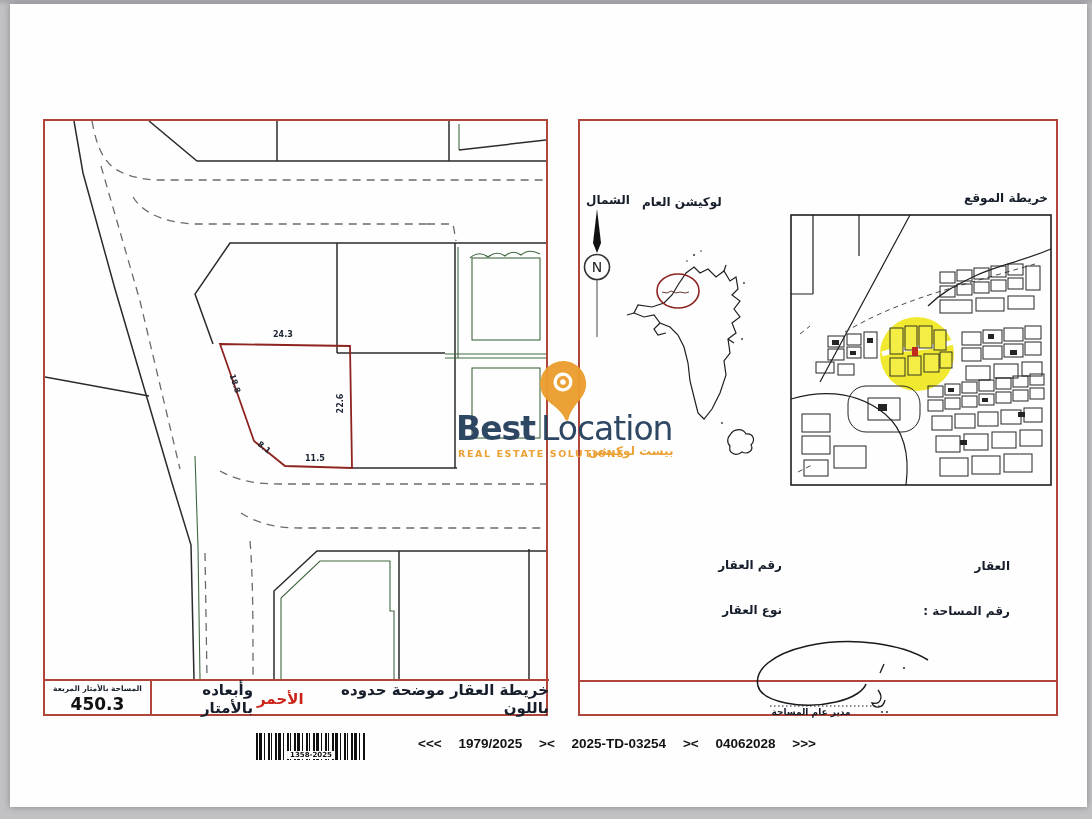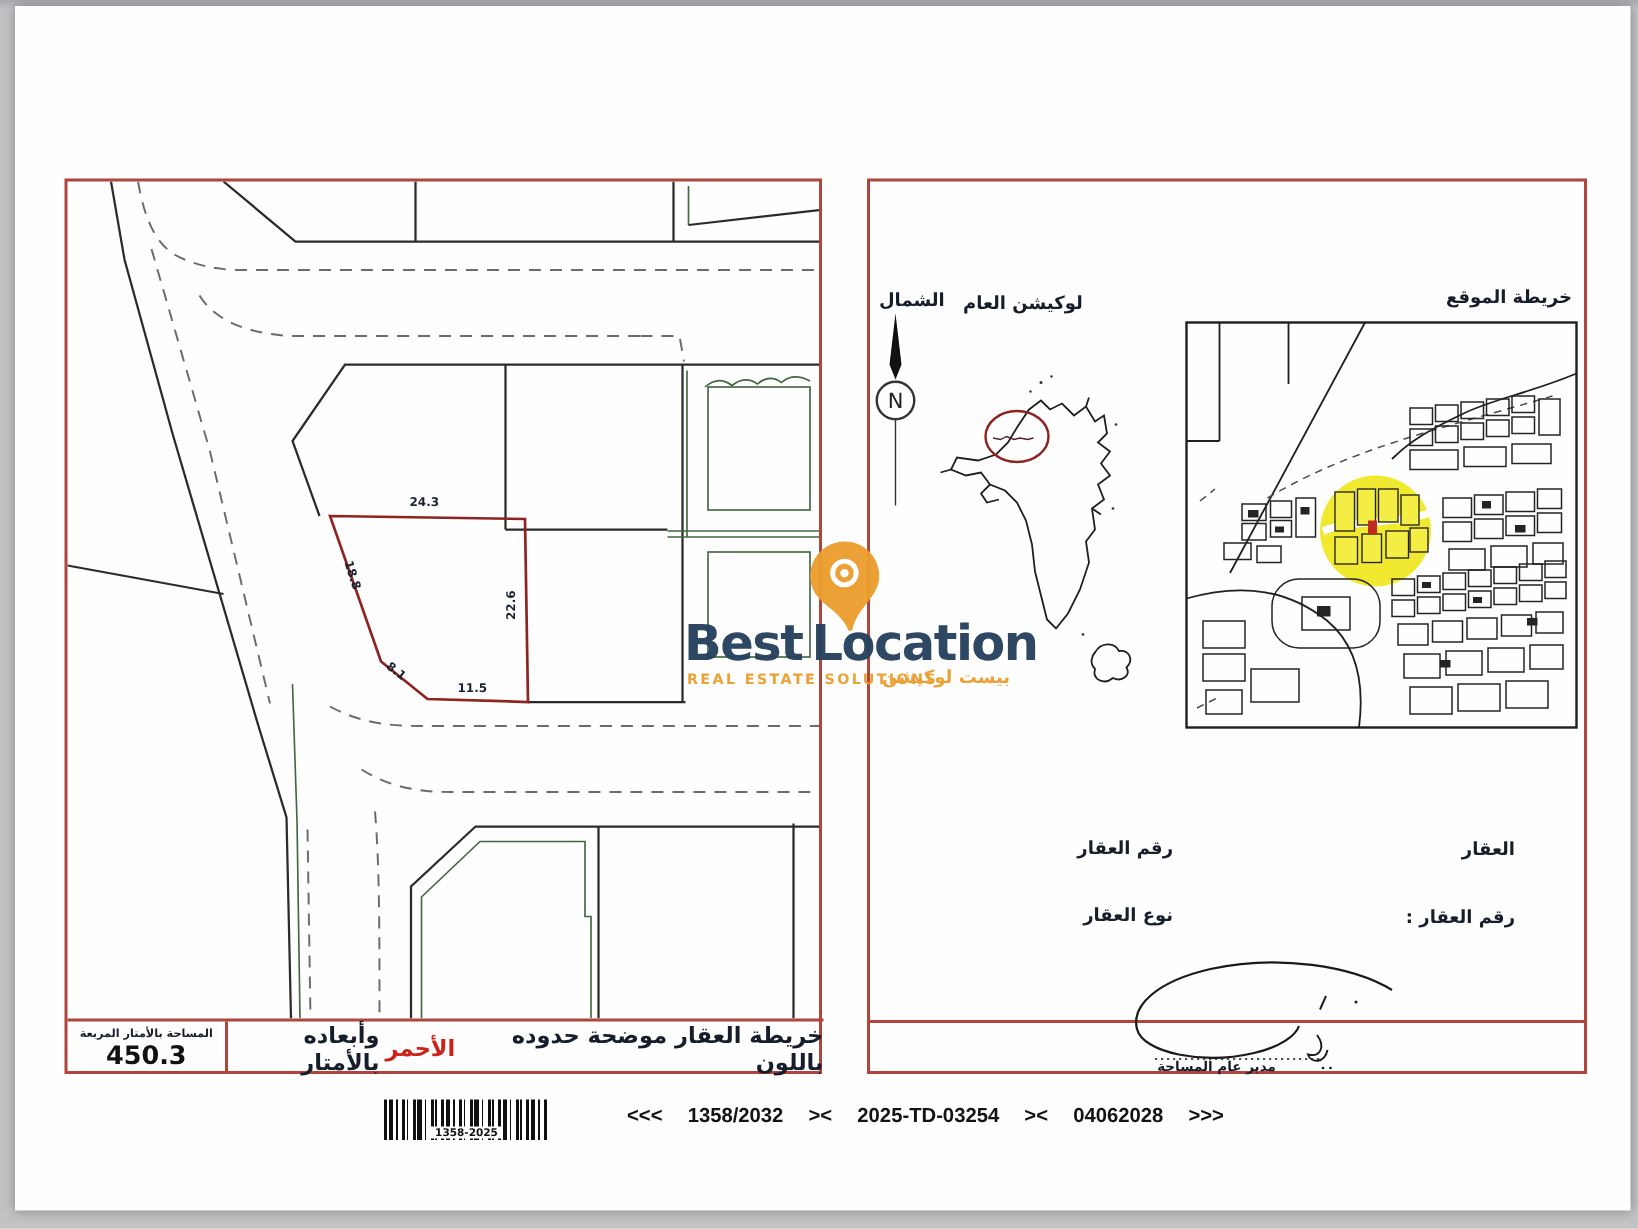--- a/index.html
+++ b/index.html
@@ -34,21 +34,21 @@
   #area-box .v{font-size:17px;font-weight:bold;color:#111;margin-top:1px;}
   #note-box{flex:1;display:flex;align-items:center;justify-content:center;font-size:15px;}
   #note-box .hl{color:var(--note-red,#cc2318);margin:0 4px;}
   
   #right-divider{position:absolute;left:0;top:559px;width:476px;border-top:2px solid var(--border-red,#b0453c);}
   
   #brand{position:absolute;left:446px;top:356px;width:212px;height:106px;z-index:6;opacity:.96;}
   #brand .pin{position:absolute;left:84px;top:0;transform:rotate(-6deg);}
   #brand .nm{position:absolute;left:0;top:52px;font-size:33px;line-height:1;color:var(--brand-navy,#26415e);white-space:nowrap;letter-spacing:-1px;}
   #brand .nm .b1{font-weight:600;}
-  #brand .nm .b2{font-weight:700;margin-left:6px;text-align:right;}
+  #brand .nm .b2{font-weight:400;margin-left:6px;text-align:right;}
   #brand .tag{position:absolute;left:2px;top:88px;font-size:9.5px;font-weight:bold;letter-spacing:1.6px;color:var(--brand-orange,#e89c2f);white-space:nowrap;}
   #brand .tagar{position:absolute;left:132px;top:84px;font-size:12px;font-weight:bold;color:var(--brand-orange,#e89c2f);white-space:nowrap;}
   
   #barcode{position:absolute;left:246px;top:729px;width:110px;height:27px;background:repeating-linear-gradient(90deg,#101010 0 2px,#fff 2px 3px,#101010 3px 6px,#fff 6px 8px,#101010 8px 9px,#fff 9px 12px,#101010 12px 14px,#fff 14px 15px,#101010 15px 16px,#fff 16px 19px);}
   #barcode .lbl{position:absolute;left:50%;bottom:1px;transform:translateX(-50%);background:#fff;color:#111;font-size:7px;font-weight:bold;padding:0 3px;white-space:nowrap;}
   
   #docline{position:absolute;left:408px;top:732px;width:398px;display:flex;justify-content:space-between;font-size:13.5px;font-weight:bold;color:#131313;font-family:"Liberation Sans","DejaVu Sans",sans-serif;}
   
   #sig{position:absolute;left:722px;top:636px;z-index:5;}
   #sig-title{position:absolute;left:756px;top:703px;width:90px;text-align:center;font-size:9px;}
@@ -251,21 +251,21 @@
             <rect x="170" y="226" width="7" height="5"></rect>
         </g>
         <path class="blk2" d="M1,185 C40,174 70,180 95,200 C114,216 120,240 116,271"></path>
         <path class="dsh2" d="M8,258 L24,250 M10,120 L20,112"></path>
       </svg>
 
 
       <span class="ar fieldlbl" style="right:274px;top:437px;">رقم العقار</span>
       <span class="ar fieldlbl" style="right:46px;top:438px;">العقار</span>
       <span class="ar fieldlbl" style="right:274px;top:482px;">نوع العقار</span>
-      <span class="ar fieldlbl" style="right:46px;top:483px;">رقم العقار :</span>
+      <span class="ar fieldlbl" style="right:46px;top:483px;">رقم المساحة :</span>
     </div>
 
     <svg id="sig" width="205" height="92" viewBox="0 0 205 92">
       <path d="M196,20 C170,4 120,-4 75,6 C40,14 22,30 26,46 C30,62 70,70 104,62 C122,58 132,50 134,44" stroke="#1a1a1a" stroke-width="1.5" fill="none"></path>
       <path d="M152,24 l-4,9" stroke="#1a1a1a" stroke-width="1.3" fill="none"></path>
       <path d="M146,50 c6,8 2,15 -6,13 c2,6 11,6 13,-3" stroke="#1a1a1a" stroke-width="1.3" fill="none"></path>
       <circle cx="150" cy="72" r=".9" fill="#1a1a1a"></circle>
         <circle cx="155" cy="72" r=".9" fill="#1a1a1a"></circle>
       <path d="M38,66 H150" stroke="#1a1a1a" stroke-width="1.1" fill="none" stroke-dasharray="1.5 2.5"></path>
       <circle cx="172" cy="28" r="1" fill="#1a1a1a"></circle>
@@ -284,21 +284,21 @@
       <div class="tag">REAL ESTATE SOLUTIONS</div>
       <div class="tagar ar">بيست لوكيشن</div>
     </div>
 
     <div id="barcode">
       <span class="lbl">1358-2025</span>
     </div>
 
     <div id="docline">
       <span>&lt;&lt;&lt;</span>
-      <span>1358/2032</span>
+      <span>1979/2025</span>
       <span>&gt;&lt;</span>
       <span>2025-TD-03254</span>
       <span>&gt;&lt;</span>
       <span>04062028</span>
       <span>&gt;&gt;&gt;</span>
     </div>
 
   </div>
 </div>
 

